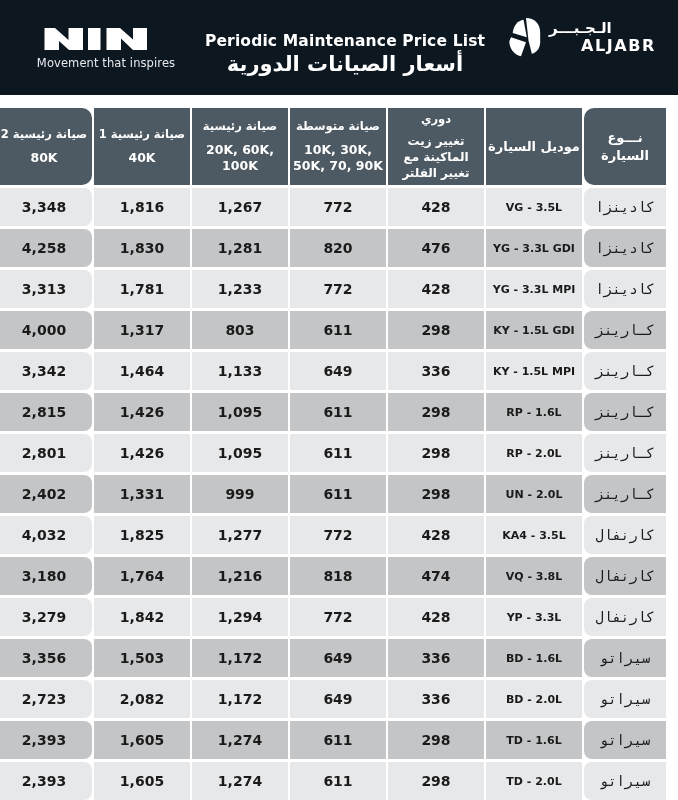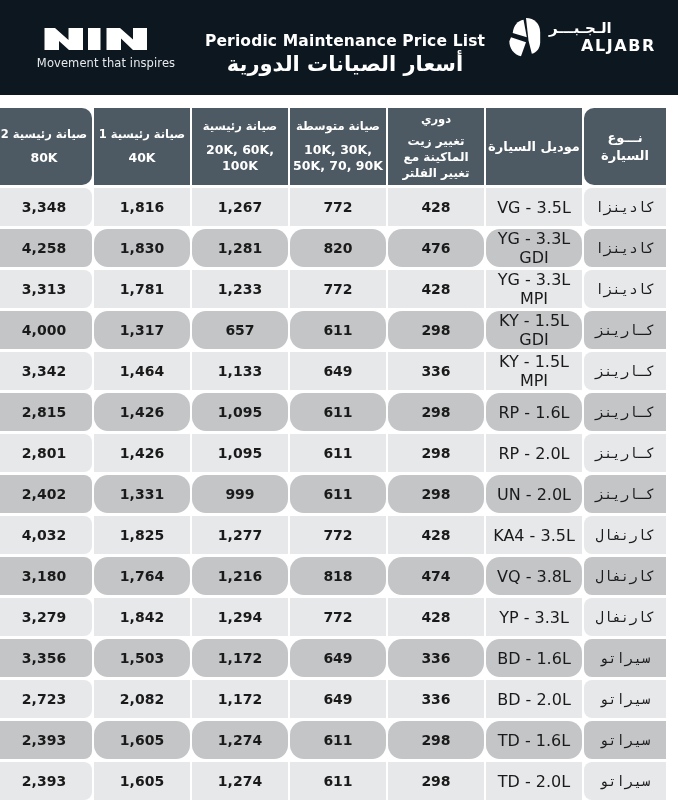--- a/index.html
+++ b/index.html
@@ -176,26 +176,26 @@
 
   tbody td {
     height: 38px;
     text-align: center;
     vertical-align: middle;
     font-size: 14px;
     font-weight: 700;
     color: #1a1a1a;
   }
   tbody tr.odd td { background: #e7e8ea; }
-  tbody tr.even td { background: #c3c5c7; border-radius: 14px; }
+  tbody tr.even td { background: #c3c5c7; }
 
   tbody tr td:first-child { border-radius: 0 8px 8px 0; }
   tbody tr td:last-child  { border-radius: 8px 0 0 8px; }
 
-  td.model { font-size: 16px; direction: ltr; font-weight: 400; }
+  td.model { font-size: 11px; direction: ltr; font-weight: 700; }
   td.vtype { font-size: 14px; direction: rtl; font-weight: 400; color: #1c1c1c; font-family: Liberation Mono, monospace; }
 
   
   table.price { direction: ltr; }
   col.c0 { width: 96px; }
   col.c1 { width: 96px; }
   col.c2 { width: 96px; }
   col.c3 { width: 96px; }
   col.c4 { width: 96px; }
   col.c5 { width: 96px; }
@@ -301,21 +301,21 @@
             <td>1,781</td>
             <td>1,233</td>
             <td>772</td>
             <td>428</td>
             <td class="model">YG - 3.3L MPI</td>
             <td class="vtype">كادينزا</td>
           </tr>
           <tr class="even">
             <td>4,000</td>
             <td>1,317</td>
-            <td>657</td>
+            <td>803</td>
             <td>611</td>
             <td>298</td>
             <td class="model">KY - 1.5L GDI</td>
             <td class="vtype">كـارينز</td>
           </tr>
           <tr class="odd">
             <td>3,342</td>
             <td>1,464</td>
             <td>1,133</td>
             <td>649</td>

